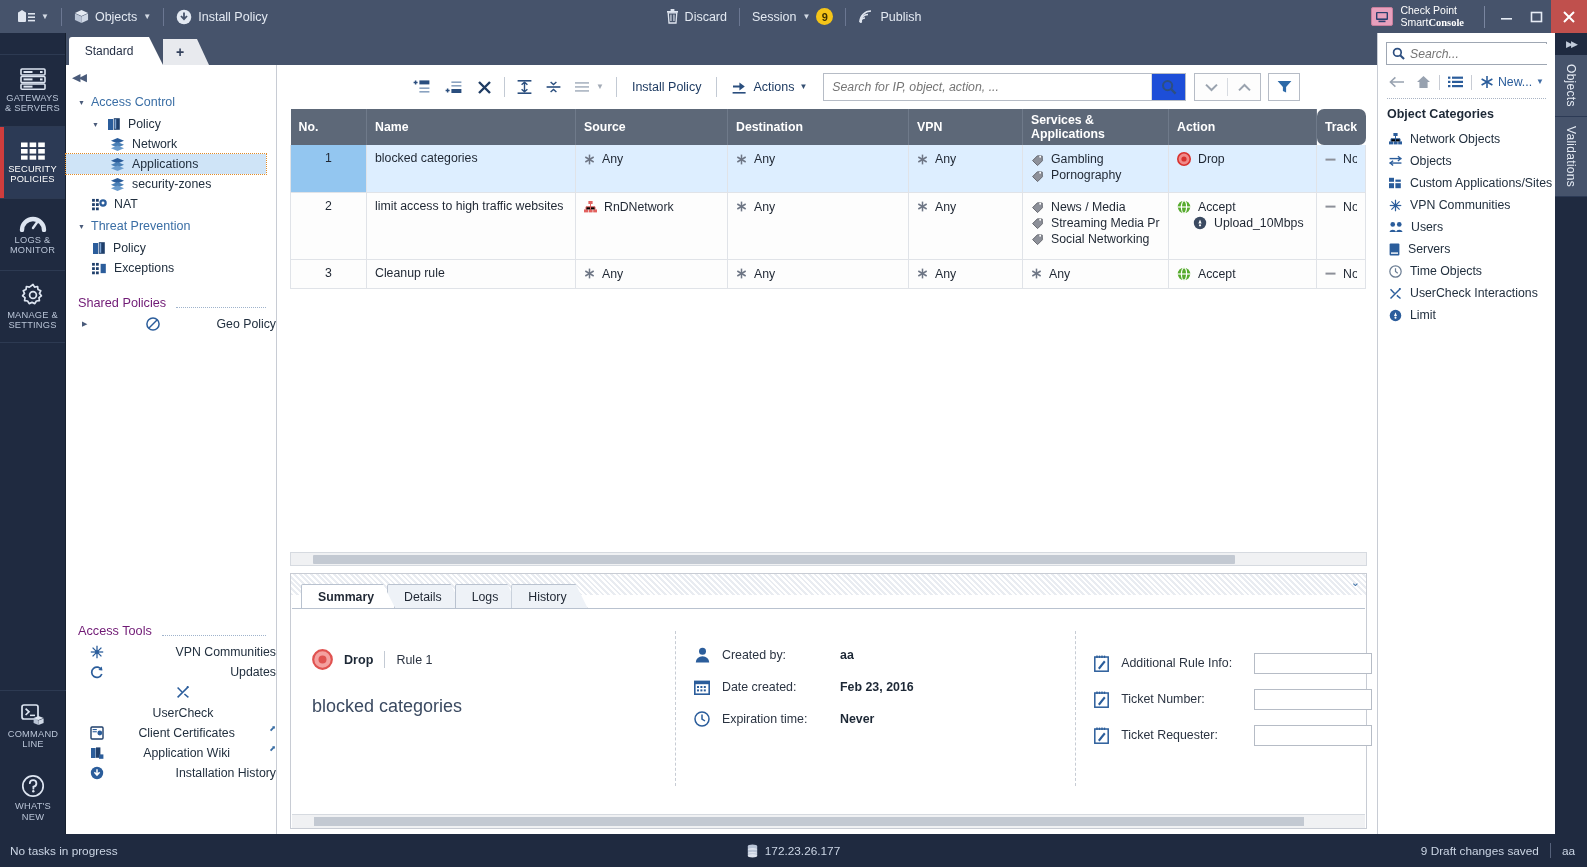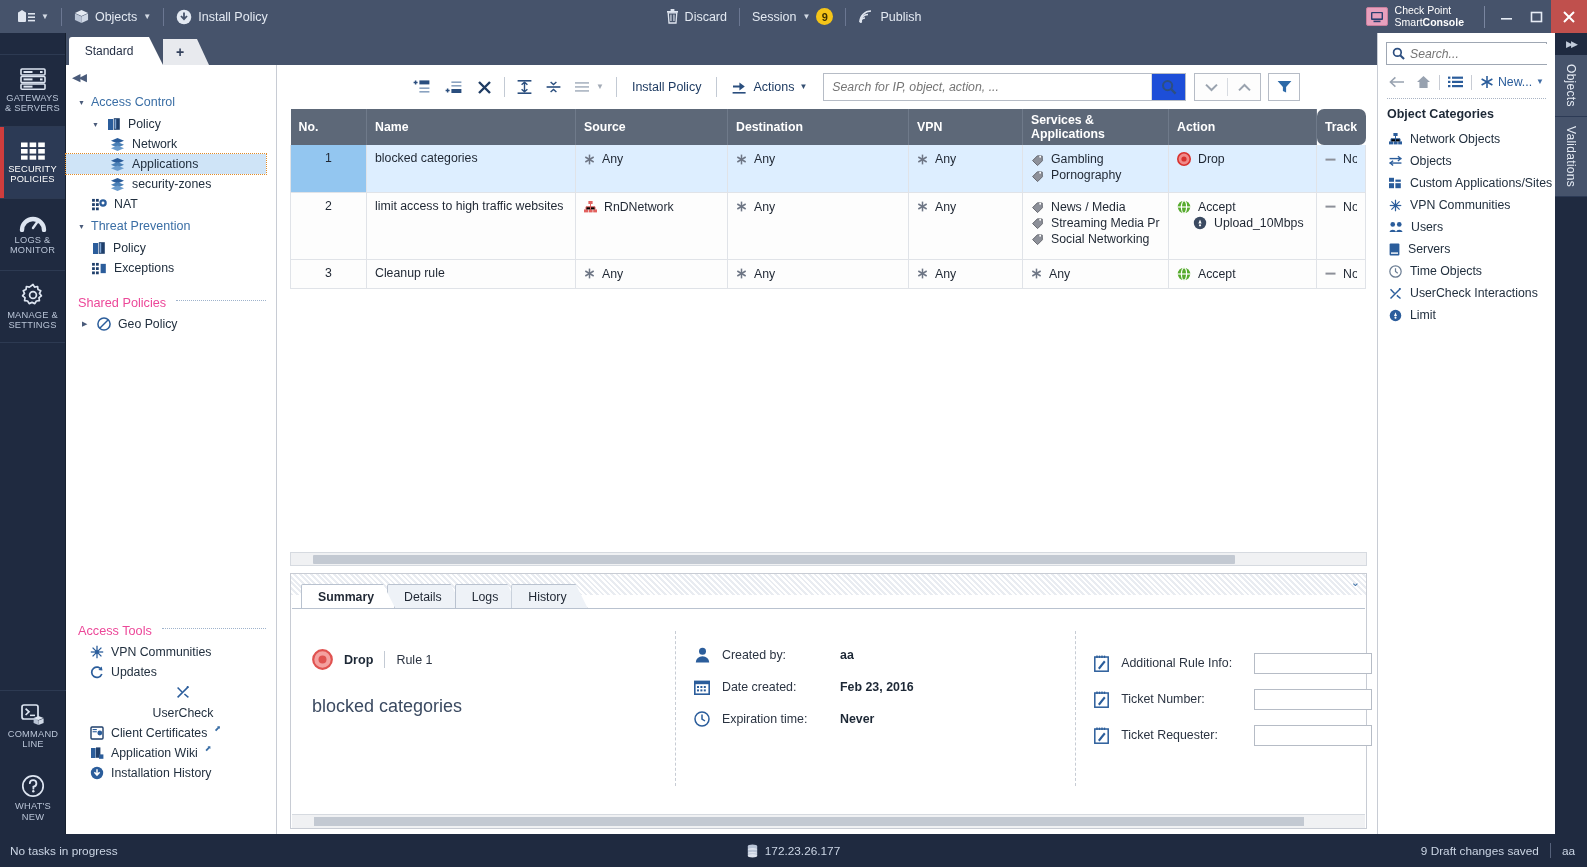--- a/index.html
+++ b/index.html
@@ -27,21 +27,21 @@
     background:#f5c518; color:#3c3000; border-radius:50%; width:17px; height:17px;
     display:flex; align-items:center; justify-content:center; font-size:11px; font-weight:bold;
   }
   .tb-right{ position:absolute; right:0; top:0; height:33px; display:flex; align-items:center; }
   .brand{ display:flex; align-items:center; gap:7px; padding-right:14px;}
   .brand-logo{
     width:22px; height:19px; background:#e8a0bd; border:1px solid #c97f9d; border-radius:2px;
     display:flex; align-items:center; justify-content:center;
   }
   .brand-text{ font-size:10.5px; line-height:11.5px; color:#ffffff; }
-  .brand-text b{ font-weight:bold; }
+  .brand-text b{ font-weight:bold;font-family:Liberation Serif, serif; }
   .win-btns{ display:flex; align-items:center; height:33px; }
   .win-btn{ width:30px; height:33px; display:flex; align-items:center; justify-content:center; color:#e6ecf5; cursor:pointer; font-size:13px;}
   .win-close{ width:36px; background:#c0504d; }
   .tb-vsep{ width:1px; height:22px; background:#7a86a0; margin:0 6px;}
 
   
   .rail{
     position:absolute; left:0; top:33px; width:66px; height:801px;
     background:#1f2a40; border-right:1px solid #16202f;
   }
@@ -92,23 +92,23 @@
   .nav-collapse{ padding:2px 0 6px 6px; color:#4a5b7a; font-size:11px; cursor:pointer; letter-spacing:-2px;}
   .nav-group{ color:#3a6ea5; font-size:12.5px; padding:5px 0 5px 12px; cursor:pointer; display:flex; align-items:center; gap:5px;}
   .tri{ font-size:7px; color:#4a5b7a; width:8px; display:inline-block;}
   .nav-row{
     display:flex; align-items:center; gap:7px; font-size:12.3px; color:#22303f;
     padding:3px 0 3px 0; cursor:pointer; position:relative;
   }
   .nav-row.selected{ background:#cfe4f7; outline:1px dotted #e08c2a; }
   .ind1{ padding-left:26px; }
   .ind2{ padding-left:44px; }
-  .ind0{ padding-left:12px; }
+  .ind0{ padding-left:12px;justify-content:space-between; }
   .sec-head{
-    color:#ec4899; font-size:12.7px; margin:18px 0 4px 12px; display:flex; align-items:flex-start; gap:10px;
+    color:#701a75; font-size:12.7px; margin:18px 0 4px 12px; display:flex; align-items:center; gap:10px;
   }
   .sec-head .dots{ flex:1; border-bottom:1px dotted #9fb3cc; height:1px; margin-right:10px; position:relative; top:4px;}
   .ext-mark{ color:#3a6ea5; font-size:8px; position:relative; top:-5px; }
 
   
   .main{ position:absolute; left:277px; top:65px; width:1100px; height:769px; background:#fff; }
 
   .toolbar{
     position:absolute; left:0; top:0; width:1100px; height:44px;
     display:flex; align-items:center; padding-left:129px; gap:0;

